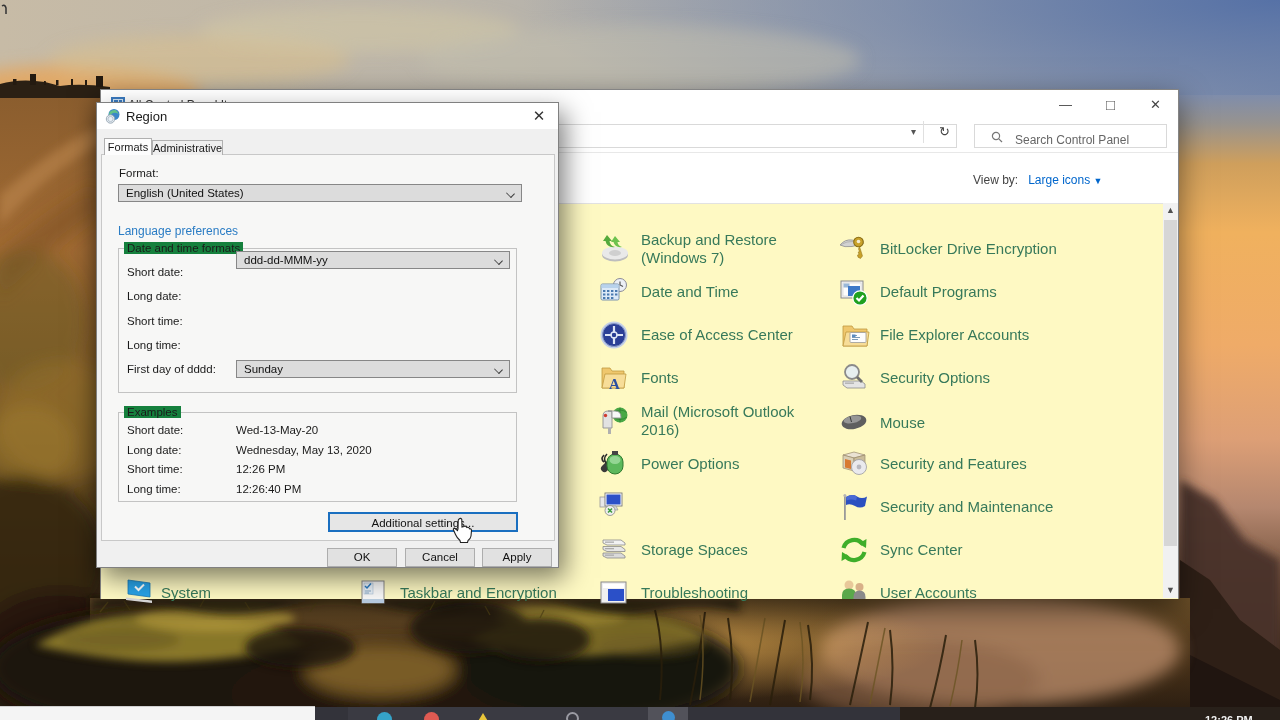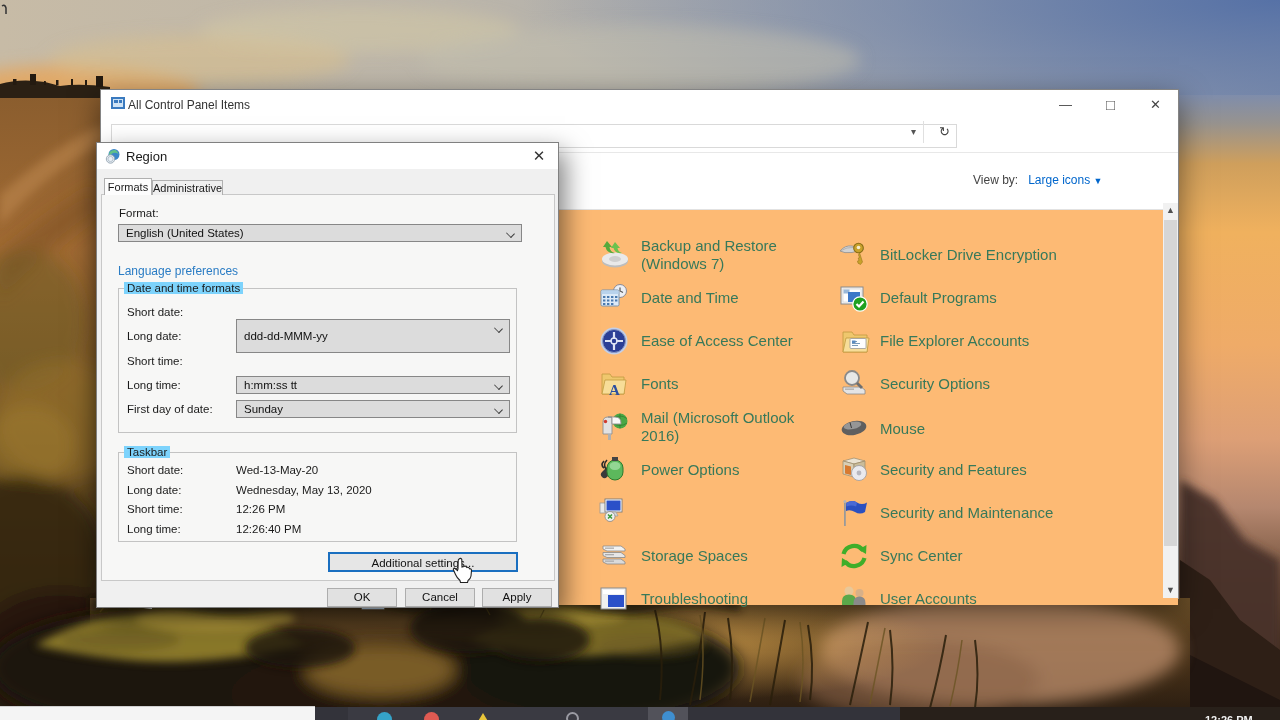--- a/index.html
+++ b/index.html
@@ -12,42 +12,42 @@
   #cp{position:absolute;left:100px;top:89px;width:1079px;height:510px;background:#fff;
       border:1px solid #848484;box-sizing:border-box;box-shadow:0 10px 28px rgba(0,0,0,0.5);}
   #cp .titlebar{position:absolute;left:0;top:0;width:100%;height:29px;background:#fff;}
   #cp .titletxt{position:absolute;left:27px;top:8px;font-size:12px;color:#333;}
   .capbtn{position:absolute;top:0;width:45px;height:29px;color:#444;text-align:center;line-height:29px;font-size:13px;}
   #cp .toolbar{position:absolute;left:0;top:29px;width:100%;height:33px;background:#fff;border-bottom:1px solid #e8e8e8;}
   .addr{position:absolute;left:10px;top:5px;width:846px;height:24px;background:#fff;border:1px solid #d9d9d9;box-sizing:border-box;}
   .srch{position:absolute;left:873px;top:5px;width:193px;height:24px;background:#fff;border:1px solid #d9d9d9;box-sizing:border-box;color:#666;font-size:12px;line-height:22px;}
   .viewby{position:absolute;font-size:12px;color:#444;white-space:nowrap;}
   .viewby b{color:#0066cc;font-weight:normal;}
-  #cp .content{position:absolute;left:0;top:119px;width:1077px;height:395px;background:#fdba74;border-top:1px solid #e2e2e2;}
+  #cp .content{position:absolute;left:0;top:113px;width:1077px;height:395px;background:#fef9c3;border-top:1px solid #e2e2e2;}
   .sbar{position:absolute;right:0px;top:113px;width:15px;height:395px;background:#f1f1f1;}
   .sbar .ar{position:absolute;left:0;width:15px;height:15px;color:#505050;font-size:9px;text-align:center;line-height:15px;}
   .ic{position:absolute;width:30px;height:30px;}
   .itxt{position:absolute;color:#37795a;font-size:15px;line-height:18px;white-space:nowrap;}
   
   #dlg{position:absolute;left:96px;top:102px;width:463px;height:466px;background:#f0f0f0;
-       border:1px solid #808080;box-sizing:border-box;box-shadow:6px 10px 24px rgba(0,0,0,0.5);margin-top:40px;}
+       border:1px solid #808080;box-sizing:border-box;box-shadow:6px 10px 24px rgba(0,0,0,0.5);}
   #dlg .dtitle{position:absolute;left:0;top:0;width:100%;height:26px;background:#fff;}
   #dlg .dname{position:absolute;left:29px;top:6px;font-size:13px;color:#1a1a1a;}
   #dlg .dclose{position:absolute;right:4px;top:0px;width:30px;height:26px;text-align:center;line-height:26px;font-size:15px;color:#333;}
   .tab{position:absolute;font-size:12px;color:#1a1a1a;text-align:center;box-sizing:border-box;}
   #tab1{left:7px;top:35px;width:48px;height:17px;background:#fdfdfd;border:1px solid #b0b0b0;border-bottom:none;line-height:16px;z-index:3;font-size:11px;}
   #tab2{left:55px;top:37px;width:71px;height:15px;background:#efefef;border:1px solid #b0b0b0;border-bottom:none;line-height:14px;z-index:1;font-size:11px;}
   .tabpage{position:absolute;left:4px;top:51px;width:454px;height:387px;background:#f7f7f6;border:1px solid #c8c8c8;box-sizing:border-box;}
   .lbl{position:absolute;font-size:11.5px;color:#1a1a1a;}
   .combo{position:absolute;background:#dcdcdc;border:1px solid #878787;box-sizing:border-box;font-size:11.5px;color:#111;}
   .combo .cv{position:absolute;left:7px;top:50%;transform:translateY(-50%);white-space:nowrap;}
   .combo .ch{position:absolute;right:7px;top:5px;width:6px;height:6px;border-right:1.6px solid #3c3c3c;border-bottom:1.6px solid #3c3c3c;transform:rotate(45deg) scale(1,.8);}
   .link{color:#2a7cc4;font-size:12px;}
   .grp{position:absolute;border:1px solid #c3c3c3;box-sizing:border-box;}
-  .grplbl{position:absolute;background:#7dd3fc;padding:0 3px;font-size:11.5px;color:#1a1a1a;}
+  .grplbl{position:absolute;background:#15803d;padding:0 3px;font-size:11.5px;color:#1a1a1a;}
   .btn{position:absolute;background:#e1e1e1;border:1px solid #adadad;box-sizing:border-box;font-size:11.5px;color:#111;text-align:center;}
   
   #taskbar{position:absolute;left:0;top:707px;width:1280px;height:13px;background:#33333a;}
 </style>
 </head>
 <body>
 <div id="screen">
   <div id="wall">
   <svg width="1280" height="720" viewBox="0 0 1280 720">
     <defs>
@@ -212,20 +212,27 @@
       <div class="titletxt">All Control Panel Items</div>
       <div class="capbtn" style="right:90px">—</div>
       <div class="capbtn" style="right:45px;font-size:15px;color:#555">□</div>
       <div class="capbtn" style="right:0px">✕</div>
     </div>
     <div class="toolbar">
       <div class="addr"></div>
       <div class="abs" style="left:810px;top:7px;color:#555;font-size:10px">▾</div>
       <div class="abs" style="left:822px;top:2px;width:1px;height:22px;background:#e0e0e0"></div>
       <div class="abs" style="left:838px;top:5px;color:#444;font-size:13px">↻</div>
+      <div class="srch">
+          <svg style="position:absolute;left:16px;top:6px" width="12" height="12" viewBox="0 0 12 12">
+            <circle cx="5" cy="5" r="3.6" fill="none" stroke="#777" stroke-width="1.2"></circle>
+            <path d="M7.8 7.8 L11 11" stroke="#777" stroke-width="1.2"></path>
+          </svg>
+          <span style="position:absolute;left:40px;top:4px;">Search Control Panel</span>
+        </div>
     </div>
     <div class="viewby" style="left:872px;top:83px">View by:&nbsp;&nbsp; <b>Large icons <span style="font-size:9px">▼</span></b></div>
     <div class="content">
 
       <svg class="ic" style="left:498px;top:30px" viewBox="0 0 30 30">
           <ellipse cx="16" cy="21" rx="13" ry="6.5" fill="#bdbdbd"></ellipse>
           <ellipse cx="16" cy="19" rx="13" ry="6.5" fill="#e9e9e9"></ellipse>
           <ellipse cx="16" cy="19" rx="6" ry="3" fill="#cfcfcf"></ellipse>
           <path d="M8 1 L13 7 L10.5 7 Q11 12 16 13 Q8 14 6.5 7 L4 7 Z" fill="#55aa3c"></path>
           <path d="M16 2 L21 8 L18.5 8 Q19 12 23 13 Q16 14 14.5 8 L12 8 Z" fill="#6cc24e"></path>
@@ -415,38 +422,34 @@
     <div class="tabpage"></div>
     <div class="lbl" style="left:22px;top:64px">Format:</div>
     <div class="combo" style="left:21px;top:81px;width:404px;height:18px">
         <span class="cv">English (United States)</span>
         <span class="ch"></span>
       </div>
     <a class="link abs" style="left:21px;top:121px">Language preferences</a>
     <div class="grp" style="left:21px;top:145px;width:399px;height:145px"></div>
     <div class="grplbl" style="left:27px;top:139px">Date and time formats</div>
     <div class="lbl" style="left:30px;top:163px">Short date:</div>
-    <div class="combo" style="left:139px;top:176px;width:274px;height:34px">
+    <div class="combo" style="left:139px;top:148px;width:274px;height:18px">
         <span class="cv">ddd-dd-MMM-yy</span>
         <span class="ch"></span>
       </div>
     <div class="lbl" style="left:30px;top:187px">Long date:</div>
     <div class="lbl" style="left:30px;top:212px">Short time:</div>
     <div class="lbl" style="left:30px;top:236px">Long time:</div>
-    <div class="combo" style="left:139px;top:233px;width:274px;height:18px">
-        <span class="cv">h:mm:ss tt</span>
-        <span class="ch"></span>
-      </div>
-    <div class="lbl" style="left:30px;top:260px">First day of date:</div>
+    <div class="lbl" style="left:30px;top:260px">First day of dddd:</div>
     <div class="combo" style="left:139px;top:257px;width:274px;height:18px">
         <span class="cv">Sunday</span>
         <span class="ch"></span>
       </div>
     <div class="grp" style="left:21px;top:309px;width:399px;height:90px"></div>
-    <div class="grplbl" style="left:27px;top:303px">Taskbar</div>
+    <div class="grplbl" style="left:27px;top:303px">Examples</div>
     <div class="lbl" style="left:30px;top:321px">Short date:</div>
     <div class="lbl" style="left:139px;top:321px">Wed-13-May-20</div>
     <div class="lbl" style="left:30px;top:341px">Long date:</div>
     <div class="lbl" style="left:139px;top:341px">Wednesday, May 13, 2020</div>
     <div class="lbl" style="left:30px;top:360px">Short time:</div>
     <div class="lbl" style="left:139px;top:360px">12:26 PM</div>
     <div class="lbl" style="left:30px;top:380px">Long time:</div>
     <div class="lbl" style="left:139px;top:380px">12:26:40 PM</div>
     <div class="btn" style="left:231px;top:409px;width:190px;height:20px;line-height:18px;border:2px solid #1a6fc0;background:#e6e6e6">Additional settings...</div>
     <svg class="abs" style="left:354px;top:414px" width="22" height="26" viewBox="0 0 22 26">

